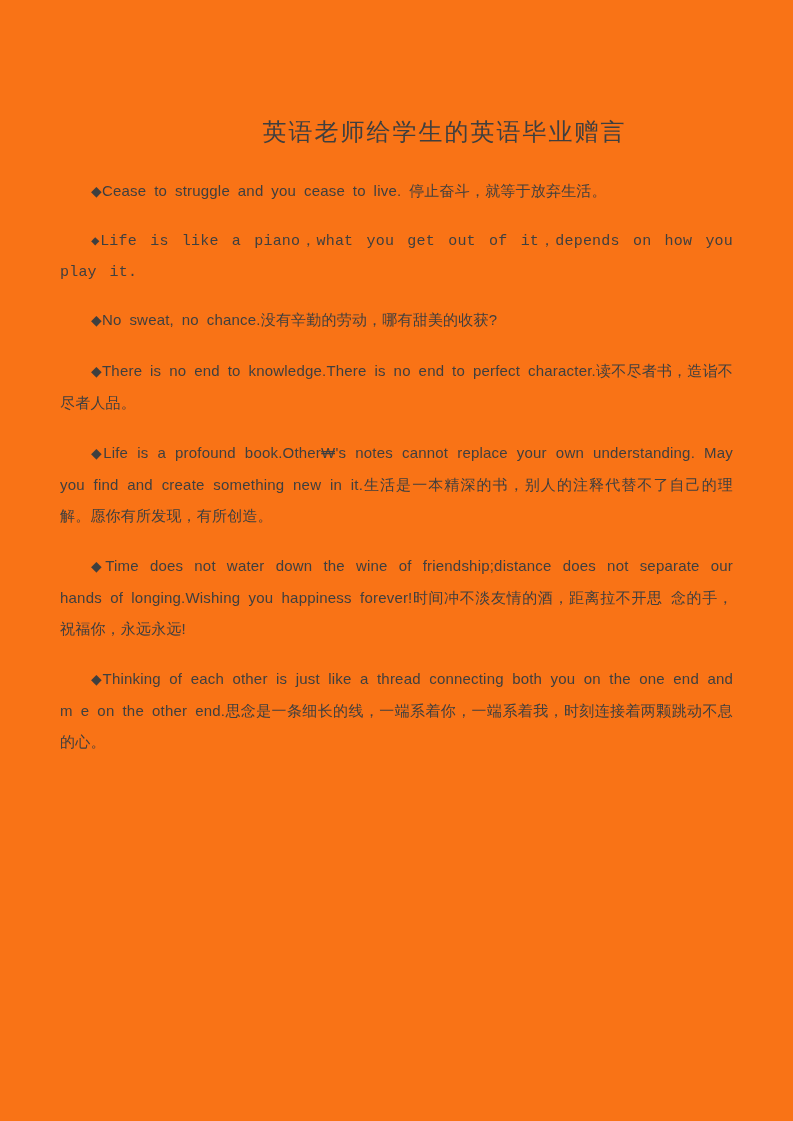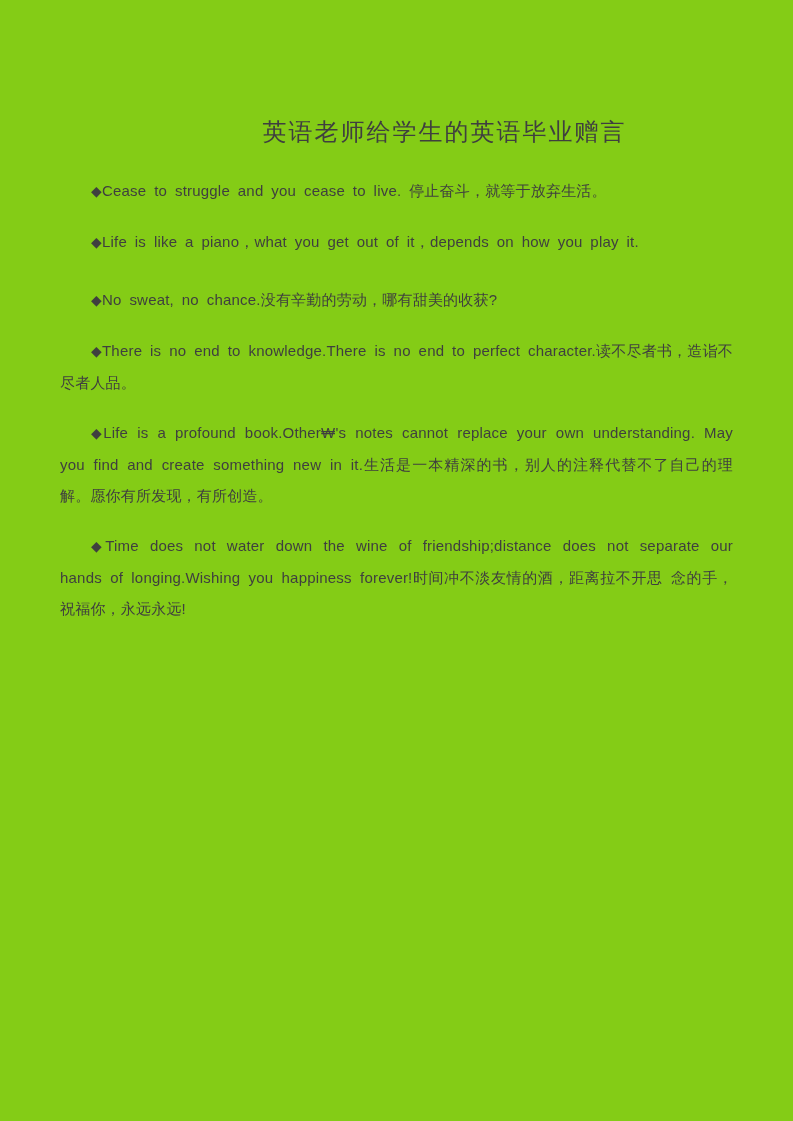--- a/index.html
+++ b/index.html
@@ -8,21 +8,21 @@
     width: 793px;
     height: 1121px;
     background: #ffffff;
     overflow: hidden;
   }
   .page {
     box-sizing: border-box;
     width: 793px;
     height: 1121px;
     padding: 114px 60px 0 60px;
-    background: #84cc16;
+    background: #f97316;
   }
   .title {
     font-family: "Liberation Sans", "DejaVu Sans", sans-serif;
     font-size: 24px;
     font-weight: 400;
     color: #3f3f3f;
     letter-spacing: 2px;
     line-height: 36px;
     text-align: center;
     margin: 0 0 25px 96px;
@@ -34,21 +34,22 @@
     font-weight: 400;
     color: #3f3f3f;
     line-height: 31px;
     letter-spacing: 0.2px;
     word-spacing: 3.5px;
     text-align: justify;
     text-indent: 31px;
     margin: 0 0 19px 0;
   }
   .para.extra-gap {
-    margin-bottom: 26px;
+    margin-bottom: 16px;
+    font-family: Liberation Mono, monospace;
   }
   .bullet {
     font-size: 14px;
   }
 </style>
 </head>
 <body>
 
 <div class="page">
   <h1 class="title">英语老师给学生的英语毕业赠言</h1>
@@ -60,13 +61,14 @@
   <p class="para"><span class="bullet">◆</span><span>No sweat, no chance.没有辛勤的劳动，哪有甜美的收获?</span></p>
 
   <p class="para"><span class="bullet">◆</span><span>There is no end to knowledge.There is no end to perfect character.读不尽者书，造诣不尽者人品。</span></p>
 
   <p class="para"><span class="bullet">◆</span><span>Life is a profound book.Other₩'s notes cannot replace your own understanding. May you find and create something new in it.生活是一本精深的书，别人的注释代替不了自己的理解。愿你有所发现，有所创造。</span></p>
 
 
   <p class="para"><span class="bullet">◆</span><span>Time does not water down the wine of friendship;distance does not separate our hands of longing.Wishing you happiness forever!时间冲不淡友情的酒，距离拉不开思 念的手，祝福你，永远永远!</span></p>
 
 
+  <p class="para"><span class="bullet">◆</span><span>Thinking of each other is just like a thread connecting both you on the one end and m e on the other end.思念是一条细长的线，一端系着你，一端系着我，时刻连接着两颗跳动不息的心。</span></p>
 </div>
 
 </body></html>

